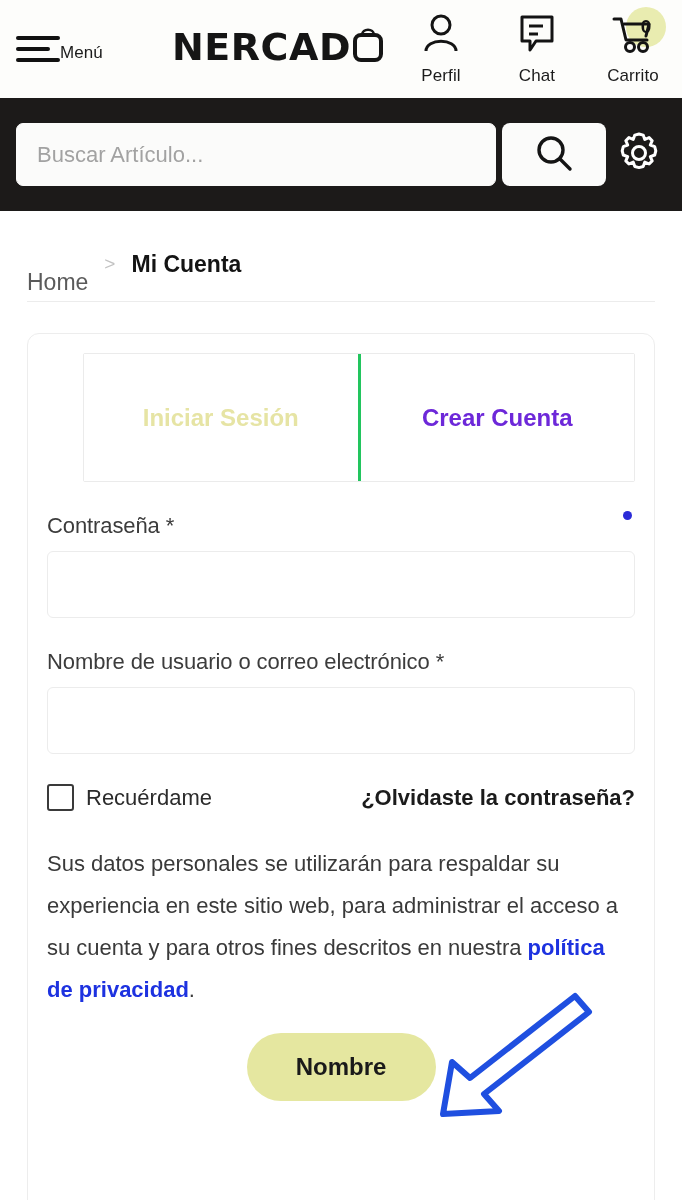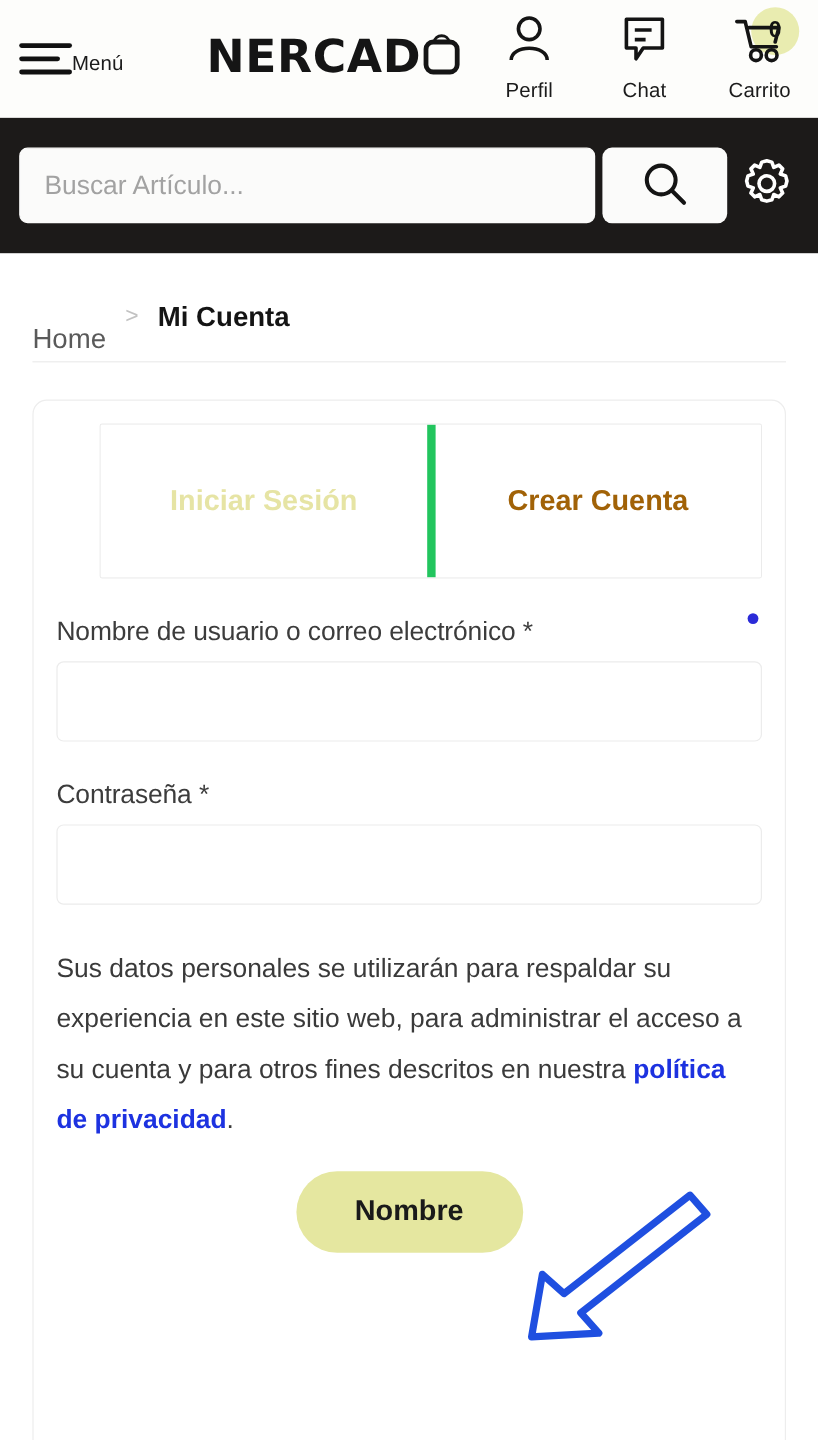--- a/index.html
+++ b/index.html
@@ -87,21 +87,21 @@
     border:1px solid #ededed; border-radius: 12px; background:#fff;
     padding: 0 19px;
   }
   .tabs { display:flex; margin-top: 19px; border:1px solid #ebebeb; border-radius:2px; height: 129px; margin-left: 36px; }
   .tab {
     flex:1; display:flex; align-items:center; justify-content:center;
     font-size: 24px; font-weight:700; cursor:pointer; background:#fff;
     font-family:"Liberation Sans", sans-serif;
   }
   .tab.active { color:#e6e4a4; }
-  .tab.inactive { color:#a16207; border-left:7px solid #22c55e; }
+  .tab.inactive { color:#6d28d9; border-left:3px solid #22c55e; }
 
   .field { margin-top: 31px; }
   .field-label { font-size: 22px; color:#3c3c3c; letter-spacing:-0.1px; }
   .field-label .req { color:#3c3c3c; }
   .field-input {
     display:block; margin-top: 12px; width: 100%; height: 67px;
     border: 1px solid #ececec; border-radius:6px; background:#fff;
     font-size:20px; padding:0 14px; outline:none;
     font-family:"Liberation Sans", sans-serif;
   }
@@ -227,34 +227,41 @@
 
   <div class="card">
 
     <div class="tabs">
       <div class="tab active">Iniciar Sesión</div>
       <div class="tab inactive">Crear Cuenta</div>
     </div>
 
     <div class="field">
       <div class="field-label">
+        <span>Contraseña</span>
+        <span class="req">*</span>
+      </div>
+      <input class="field-input" type="password" style="">
+    </div>
+
+    <div class="field">
+      <div class="field-label">
         <span>Nombre de usuario o correo electrónico</span>
         <span class="req">*</span>
       </div>
       <input class="field-input" type="text" style="">
     </div>
 
-    <div class="field">
-      <div class="field-label">
-        <span>Contraseña</span>
-        <span class="req">*</span>
-      </div>
-      <input class="field-input" type="password" style="">
-    </div>
-
+    <div class="rowline">
+      <label class="remember">
+        <span class="checkbox"></span>
+        <span class="remember-label">Recuérdame</span>
+      </label>
+      <a class="forgot" href="#">¿Olvidaste la contraseña?</a>
+    </div>
 
     <p class="privacy">
       <span>Sus datos personales se utilizarán para respaldar su experiencia en este sitio web, para administrar el acceso a su cuenta y para otros fines descritos en nuestra </span><a href="#">política de privacidad</a><span>.</span>
     </p>
 
     <div class="submit-wrap">
       <button class="submit-btn">Nombre</button>
     </div>
 
   </div>

